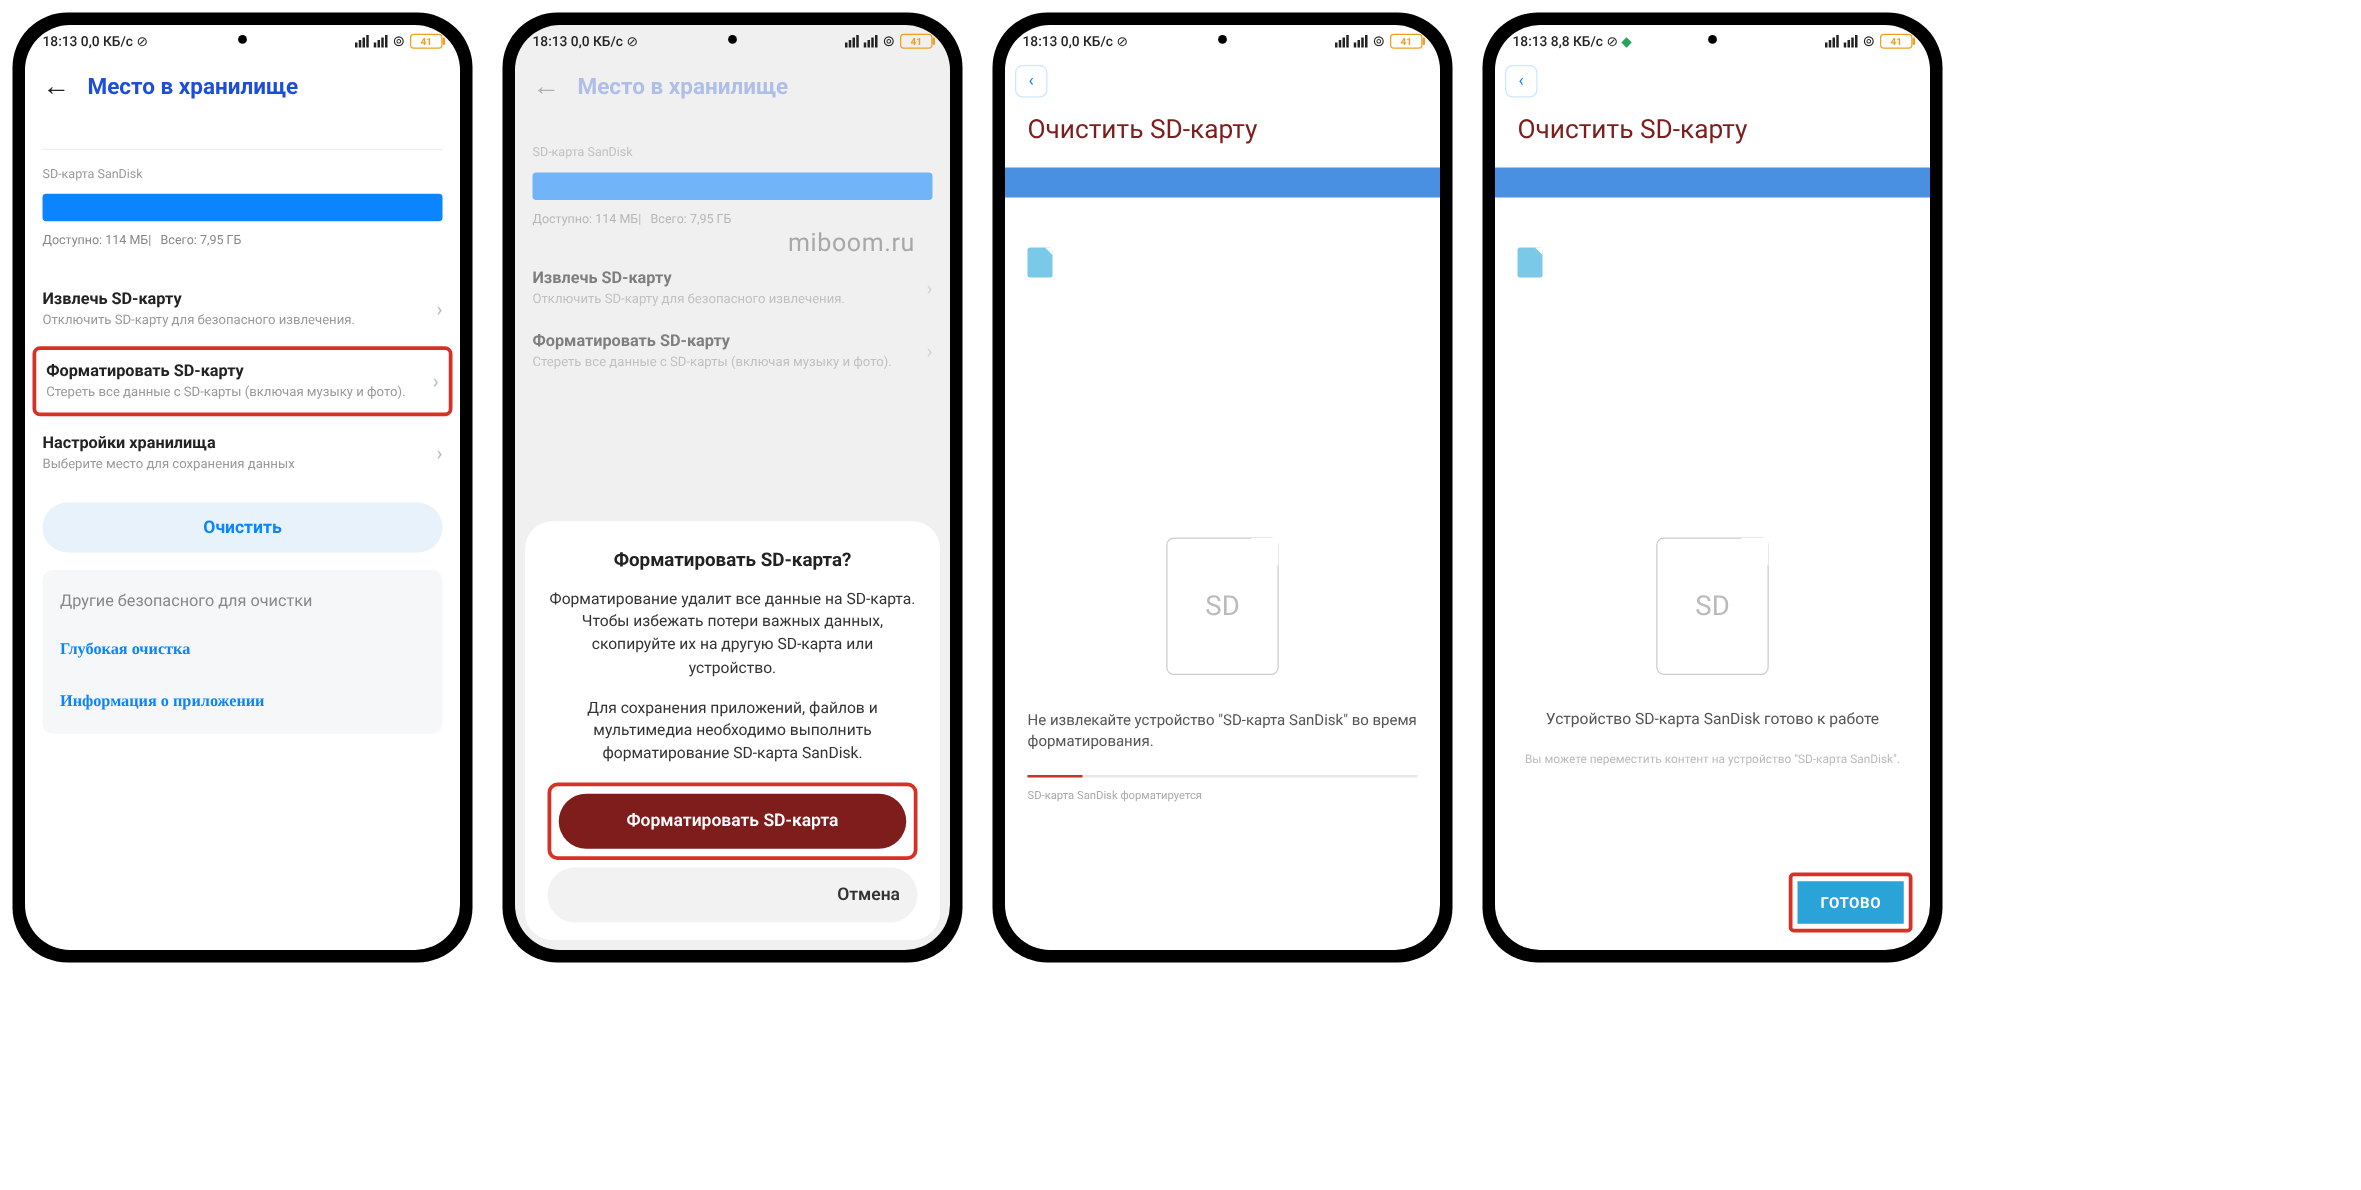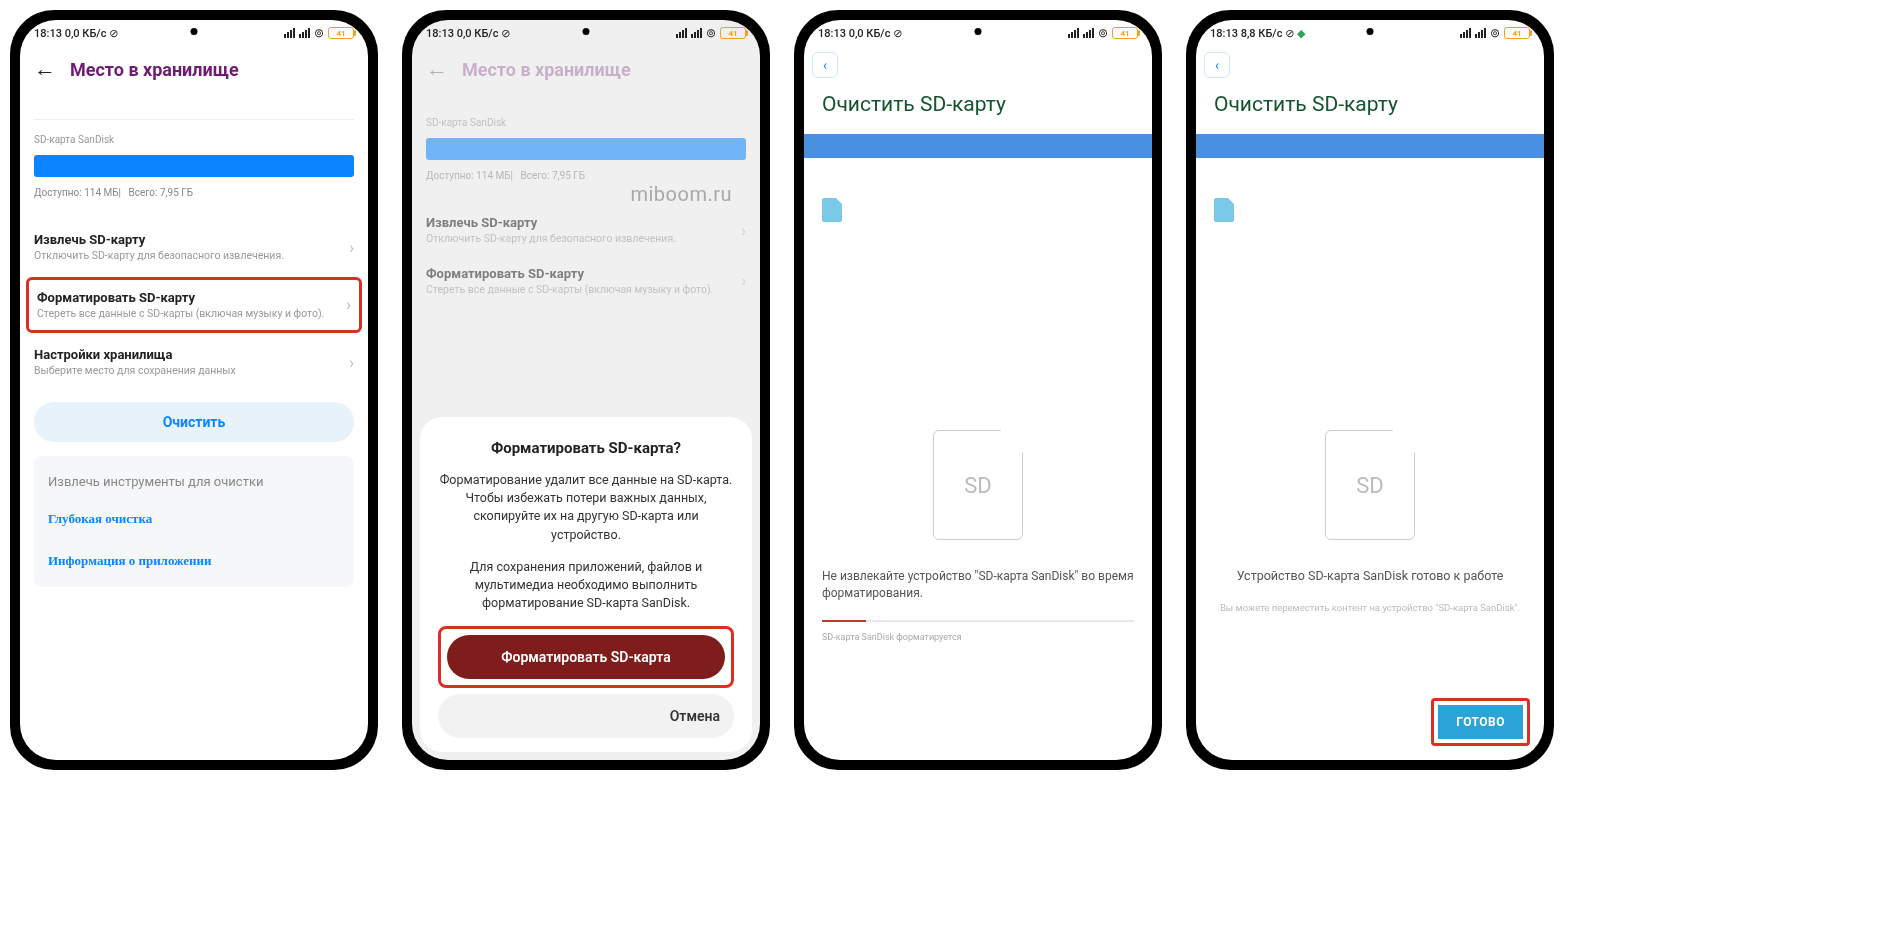--- a/index.html
+++ b/index.html
@@ -49,21 +49,21 @@
   .signal span:nth-child(2){height:6px}
   .signal span:nth-child(3){height:8px}
   .signal span:nth-child(4){height:10px}
   .wifi { font-size:12px; }
   .battery { display:inline-flex; align-items:center; border:1px solid #f0a020; border-radius:3px; height:12px; width:26px; position:relative; font-size:8px; justify-content:center; color:#f0a020; font-weight:700;}
   .battery::after { content:""; position:absolute; right:-3px; width:2px; height:6px; background:#f0a020; border-radius:1px;}
   .appbar {
     display:flex; align-items:center; gap:14px; padding: 10px 14px 6px;
   }
   .back-arrow { font-size:22px; font-weight:400; color:#222; cursor:pointer; }
-  .appbar-title { font-size:18px; font-weight:700; color:#701a75; }
+  .appbar-title { font-size:18px; font-weight:700; color:#1d4ed8; }
   .content { flex:1; padding: 0 14px; overflow:hidden; }
   .truncated { font-size:16px; font-weight:700; color:#333; text-align:center; margin-top:-2px;}
   .hr { height:1px; background:#eee; margin:14px 0;}
   .small-label { font-size:10px; color:#999; margin-bottom:10px;}
   .progress-bar { height:22px; background:#0a84ff; border-radius:3px; margin-bottom:10px;}
   .storage-text { font-size:10px; color:#888; margin-bottom:24px;}
   .option { display:flex; justify-content:space-between; align-items:center; padding:10px 0; cursor:pointer;}
   .option .txt .t { font-size:13px; font-weight:700; color:#222; margin-bottom:2px;}
   .option .txt .s { font-size:10.5px; color:#999; line-height:1.3;}
   .chevron { color:#bbb; font-size:16px;}
@@ -79,21 +79,21 @@
     position:absolute; left:8px; right:8px; bottom:8px;
     background:#fff; border-radius:22px; padding:22px 18px 14px;
   }
   .dialog .title { font-size:15px; font-weight:700; text-align:center; margin-bottom:14px; color:#222;}
   .dialog .body { font-size:12.5px; color:#333; text-align:center; line-height:1.45; margin-bottom:14px;}
   .dlg-highlight { border:3px solid #d93025; border-radius:8px; padding:6px; margin-bottom:6px;}
   .primary-btn { background:#7f1d1d; color:#fff; font-size:14px; font-weight:600; text-align:center; padding:14px; border-radius:26px; cursor:pointer;}
   .cancel-btn { background:#f2f2f2; color:#333; font-size:14px; font-weight:600; text-align:right; padding:14px; border-radius:26px; cursor:pointer; margin-top:2px;}
   
   .back-chip { width:26px; height:26px; border:1px solid #cfe6ff; border-radius:6px; display:flex; align-items:center; justify-content:center; color:#0a84ff; font-size:14px; margin:6px 0 14px 8px; cursor:pointer;}
-  .blue-title { font-size:21px; color:#14532d; font-weight:400; padding:0 18px 18px;}
+  .blue-title { font-size:21px; color:#7f1d1d; font-weight:400; padding:0 18px 18px;}
   .blue-band { height:24px; background:#4a90e2; width:100%;}
   .sd-small { width:20px; height:24px; background:#7bc9e8; border-radius:2px; position:relative; margin:40px 0 0 18px;}
   .sd-small::before{content:"";position:absolute;top:0;right:0;border-top:6px solid #fff;border-left:6px solid transparent;}
   .sd-large { width:90px; height:110px; border:1.5px solid #ccc; border-radius:6px; display:flex; align-items:center; justify-content:center; position:absolute; top:410px; left:50%; transform:translateX(-50%); color:#bbb; font-size:22px; font-weight:400;}
   .sd-large::before{content:"";position:absolute;top:-1px;right:-1px;width:22px;height:22px;background:#fff;border-left:1.5px solid #ccc;border-bottom:1.5px solid #ccc;transform:rotate(0deg);clip-path:polygon(100% 0,100% 100%,0 0);}
   .info-text { position:absolute; top:548px; left:18px; right:18px; font-size:12px; color:#555; line-height:1.4;}
   .progress-thin { position:absolute; top:600px; left:18px; right:18px; height:2px; background:#e8e8e8;}
   .progress-thin .fill{height:100%; width:14%; background:#c0392b;}
   .progress-label{position:absolute; top:612px; left:18px; font-size:9px; color:#aaa;}
   .done-text { position:absolute; top:548px; left:18px; right:18px; font-size:12.5px; color:#555; text-align:center;}
@@ -163,21 +163,21 @@
       </div>
       <div class="option">
         <div class="txt">
           <div class="t">Настройки хранилища</div>
           <div class="s">Выберите место для сохранения данных</div>
         </div>
         <span class="chevron">›</span>
       </div>
       <div class="clean-btn">Очистить</div>
       <div class="footer-box">
-        <div class="h">Извлечь инструменты для очистки</div>
+        <div class="h">Другие безопасного для очистки</div>
         <div class="link">Глубокая очистка</div>
         <div class="link">Информация о приложении</div>
       </div>
     </div>
   </div>
 </div>
 
 <div class="phone">
   <div class="screen dimmed">
     <div class="notch"></div>

